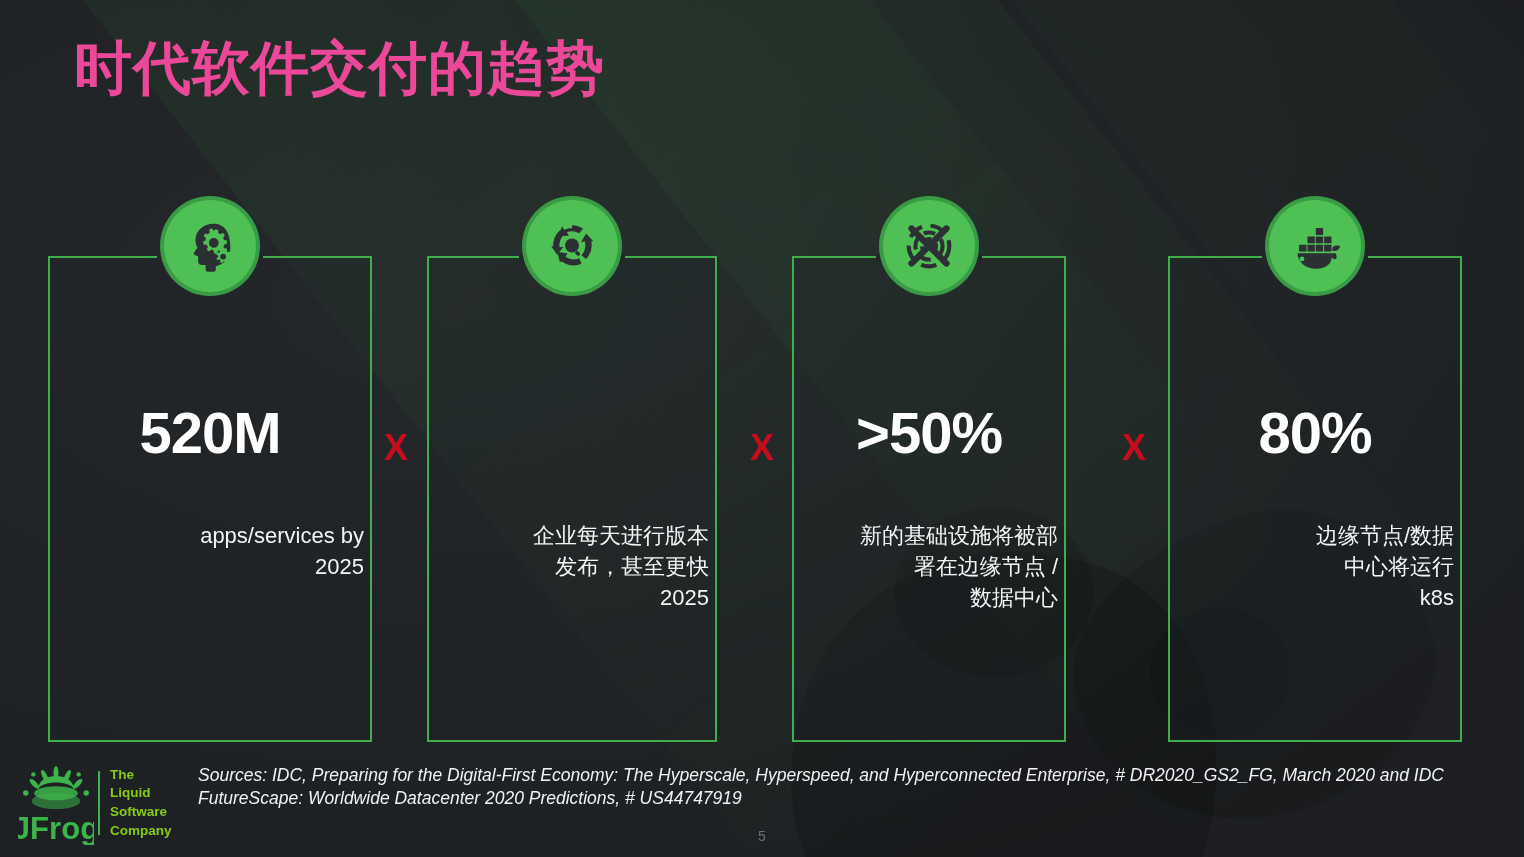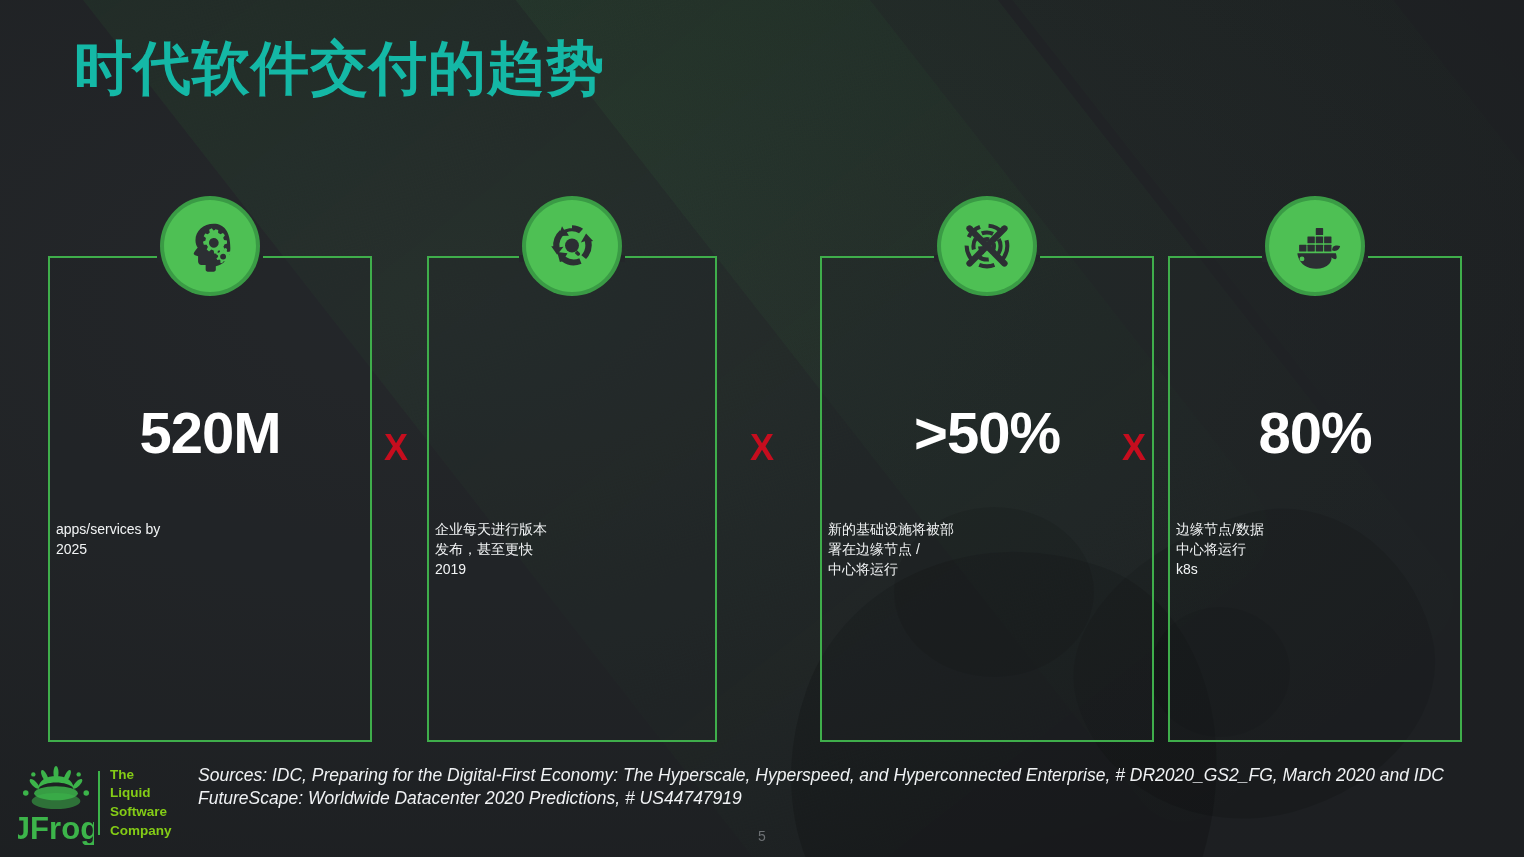--- a/index.html
+++ b/index.html
@@ -103,21 +103,21 @@
     pointer-events: none;
   }
 
   
   .title {
     position: absolute;
     left: 74px;
     top: 36px;
     font-size: 58px;
     font-weight: bold;
-    color: #14b8a6;
+    color: #ec4899;
     letter-spacing: 1px;
     line-height: 1.1;
     white-space: nowrap;
   }
 
   
   .cards {
     position: absolute;
     left: 0;
     top: 256px;
@@ -126,21 +126,21 @@
   }
   .card {
     position: absolute;
     top: 0;
     height: 486px;
     border: 2px solid #3fae4b;
     background: rgba(34,37,40,0.30);
   }
   .card-0 { left: 48px;   width: 324px; }
   .card-1 { left: 427px;  width: 290px; }
-  .card-2 { left: 820px;  width: 334px; padding-left: 30px; }
+  .card-2 { left: 792px;  width: 274px; padding-left: 30px; }
   .card-3 { left: 1168px; width: 294px; padding-left: 40px; }
 
   
   .card-notch {
     position: absolute;
     top: -3px;
     left: 50%;
     transform: translateX(-50%);
     width: 106px;
     height: 7px;
@@ -182,22 +182,22 @@
     font-weight: bold;
     color: #ffffff;
     letter-spacing: -1px;
     line-height: 1;
   }
   .card-desc {
     position: absolute;
     top: 262px;
     left: 6px;
     right: 6px;
-    text-align: left;
-    font-size: 14px;
+    text-align: right;
+    font-size: 22px;
     color: #f2f4f5;
     line-height: 1.42;
     white-space: pre-line;
   }
 
   
   .sep {
     position: absolute;
     top: 430px;
     font-size: 36px;
@@ -306,21 +306,21 @@
               <path d="M50.8 23.3a21.5 21.5 0 0 1-3 20.6l-5.2-3.5a15.3 15.3 0 0 0 2-14.6l-3.9 1.6 4.4-9.8 8 7-2.3.7z" transform="rotate(6 32 32)"></path>
               <path d="M21.6 48.1a21.4 21.4 0 0 0 20.2 2.3l-2.2-5.8a15.3 15.3 0 0 1-14.3-1.5l2-3.6-10.6-1.3 2.8 10.3 2.1-.4z"></path>
               <circle cx="32" cy="31.5" r="7.2"></circle>
               <path d="M37.4 36.6l2.6 2.6a1.9 1.9 0 0 1-2.6 2.6l-2.6-2.6z"></path>
             </g>
           </svg>
         </div>
       </div>
       <div class="card-desc">企业每天进行版本
 发布，甚至更快
-2019</div>
+2025</div>
     </div>
 
     <div class="card card-2">
       <div class="card-notch"></div>
       <div class="card-icon-wrap">
         <div class="card-icon-ring"></div>
         <div class="card-icon-circle">
           <svg width="62" height="62" viewBox="0 0 64 64" aria-hidden="true">
             <g fill="none" stroke="#2c2f33">
               <circle cx="32" cy="32" r="21" stroke-width="4.2" stroke-dasharray="16 9"></circle>
@@ -330,21 +330,21 @@
             <g stroke="#2c2f33" stroke-width="6.5" stroke-linecap="round">
               <line x1="14" y1="14" x2="50" y2="50"></line>
               <line x1="50" y1="14" x2="14" y2="50"></line>
             </g>
           </svg>
         </div>
       </div>
       <div class="card-stat">&gt;50%</div>
       <div class="card-desc">新的基础设施将被部
 署在边缘节点 /
-中心将运行</div>
+数据中心</div>
     </div>
 
     <div class="card card-3">
       <div class="card-notch"></div>
       <div class="card-icon-wrap">
         <div class="card-icon-ring"></div>
         <div class="card-icon-circle">
           <svg width="62" height="62" viewBox="0 0 64 64" aria-hidden="true">
             <g fill="#2c2f33">
               <rect x="32.8" y="13.5" width="7.6" height="7.1" rx="0.6"></rect>

